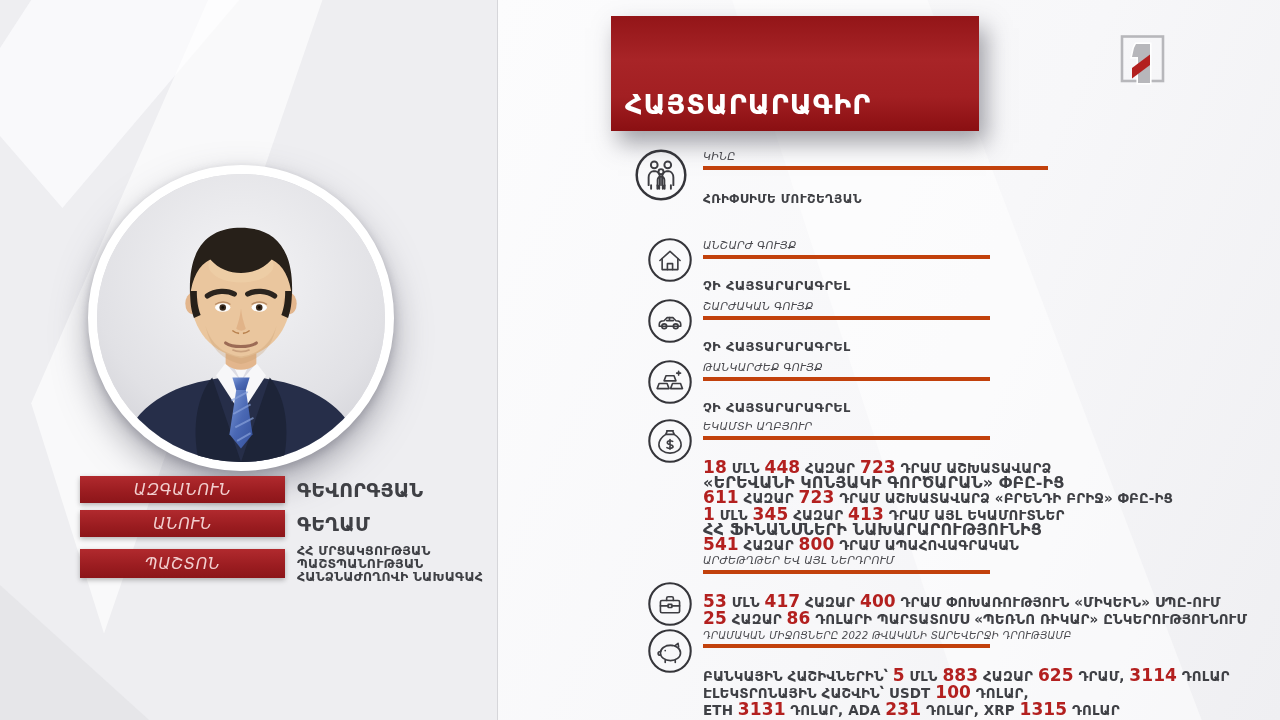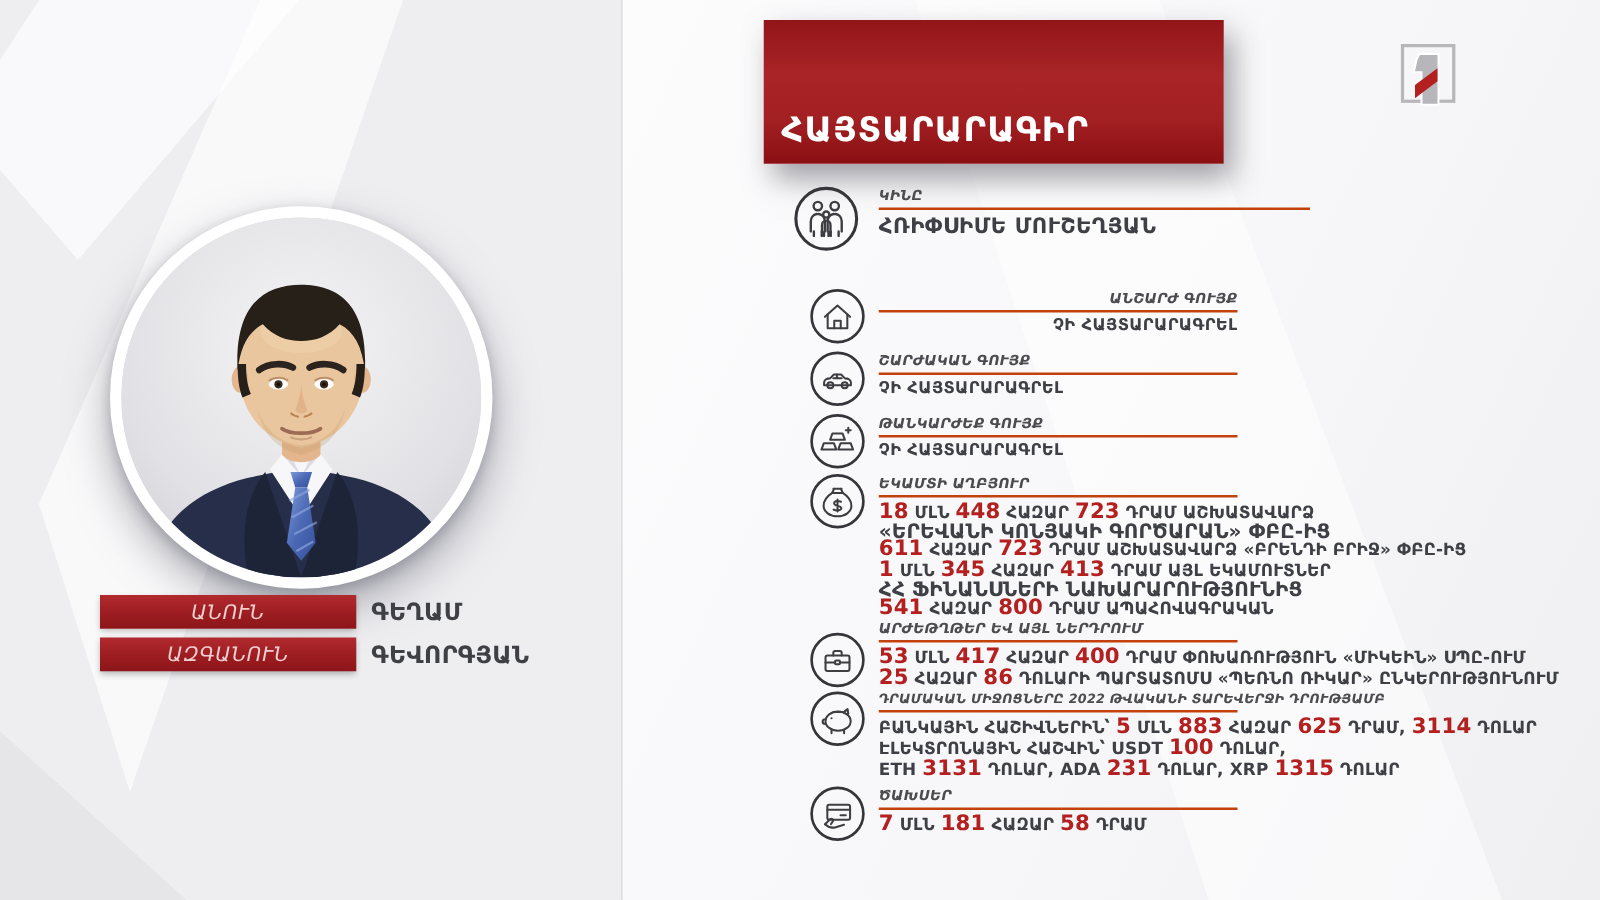--- a/index.html
+++ b/index.html
@@ -49,34 +49,34 @@
   .pvalue{margin-left:12px;color:#3f4045;font-weight:700;font-size:19px;letter-spacing:.3px;white-space:nowrap;}
   .prow.r3 .plabel{height:29px;}
   .prow.r3 .pvalue{font-size:12.5px;line-height:13px;letter-spacing:.2px;}
 
   
   .sections{position:absolute;left:632px;top:150px;width:540px;}
   .section{display:flex;align-items:flex-start;}
   .icn{width:71px;flex:none;}
   .icn svg{display:block;margin-top:-2px;margin-left:15px;width:46px;height:46px;}
   .section.s1 .icn svg{margin-left:2px;width:54px;height:54px;}
-  .head{font-size:11px;font-style:italic;color:#4b4b50;font-weight:700;letter-spacing:.2px;
-    padding-bottom:3px;border-bottom:2px solid #c2410c;margin-bottom:3px;white-space:nowrap;width:287px;}
+  .head{font-size:11px;font-style:italic;color:#4b4b50;font-weight:400;letter-spacing:.2px;
+    padding-bottom:3px;border-bottom:4px solid #c2410c;margin-bottom:19px;white-space:nowrap;width:287px;}
   .section.s1 .head{width:345px;}
   .section.s7 .head{font-size:10.2px;}
   .line{color:#3f4045;font-weight:700;white-space:nowrap;}
-  .ln-name{font-size:17px;line-height:20px;margin-top:2px;letter-spacing:.4px;}
+  .ln-name{font-size:12px;line-height:20px;margin-top:2px;letter-spacing:.4px;}
   .ln-plain{font-size:13px;line-height:16px;margin-top:2px;letter-spacing:.3px;}
   .ln-big{font-size:13.5px;line-height:15px;letter-spacing:.1px;}
   .section.s7 .ln-big{line-height:16px;}
   .ln-small{font-size:16px;line-height:13px;letter-spacing:.1px;}
   .num{color:#b3201f;font-size:17px;line-height:1;font-weight:700;}
   
   .section.s1{margin-bottom:30px;}
-  .section.s2{margin-bottom:6px;text-align:right;}
+  .section.s2{margin-bottom:6px;}
   .section.s3{margin-bottom:6px;}
   .section.s4{margin-bottom:4px;}
   .section.s5{margin-bottom:1px;}
   .section.s6{margin-bottom:3px;align-items:flex-end;}
   .section.s7{margin-bottom:6px;}
   
   .ic{stroke:#3d3d42;stroke-width:1.7;fill:none;stroke-linecap:round;stroke-linejoin:round;}
   .icc{stroke:#35353a;stroke-width:2.2;fill:none;}
 </style>
 </head>
@@ -146,26 +146,30 @@
     <path d="M123,136 c5,-3.5 12,-3.5 16,0 M161,136 c5,-3.5 12,-3.5 16,0" stroke="#b98d66" stroke-width="1.4" fill="none"></path>
     <path d="M150,140 c-1,9 -3,15 -5,21 c3,3 8,3 10,0 c-2,-6 -4,-12 -5,-21 Z" fill="#dfae82" opacity="0.8"></path>
     <path d="M141,163 c3,2.5 5,3 7,3 M159,163 c-3,2.5 -5,3 -7,3" stroke="#b9824f" stroke-width="1.6" fill="none"></path>
     <path d="M134,176 c7,5 25,5 32,0" stroke="#9c6b55" stroke-width="3.2" fill="none" stroke-linecap="round"></path>
     <path d="M141,183 c5,2.6 13,2.6 18,0" stroke="#caa07d" stroke-width="1.8" fill="none"></path>
   </svg>
 </div>
 
 <div class="person">
     <div class="prow">
+      <div class="plabel">ԱԶԳԱՆՈՒՆ</div>
+      <div class="pvalue">ԳԵՎՈՐԳՅԱՆ</div>
+    </div>
+    <div class="prow">
       <div class="plabel">ԱՆՈՒՆ</div>
       <div class="pvalue">ԳԵՂԱՄ</div>
     </div>
-    <div class="prow">
-      <div class="plabel">ԱԶԳԱՆՈՒՆ</div>
-      <div class="pvalue">ԳԵՎՈՐԳՅԱՆ</div>
+    <div class="prow r3">
+      <div class="plabel">ՊԱՇՏՈՆ</div>
+      <div class="pvalue">ՀՀ ՄՐՑԱԿՑՈՒԹՅԱՆ<br>ՊԱՇՏՊԱՆՈՒԹՅԱՆ<br>ՀԱՆՁՆԱԺՈՂՈՎԻ ՆԱԽԱԳԱՀ</div>
     </div>
   </div>
 
 <div class="sections">
     <div class="section s1">
       <div class="icn">
         <svg viewBox="0 0 48 48">
           <circle class="icc" cx="24" cy="24" r="21.6"></circle>
           <circle class="ic" cx="18" cy="15" r="3"></circle>
           <circle class="ic" cx="30" cy="15" r="3"></circle>

